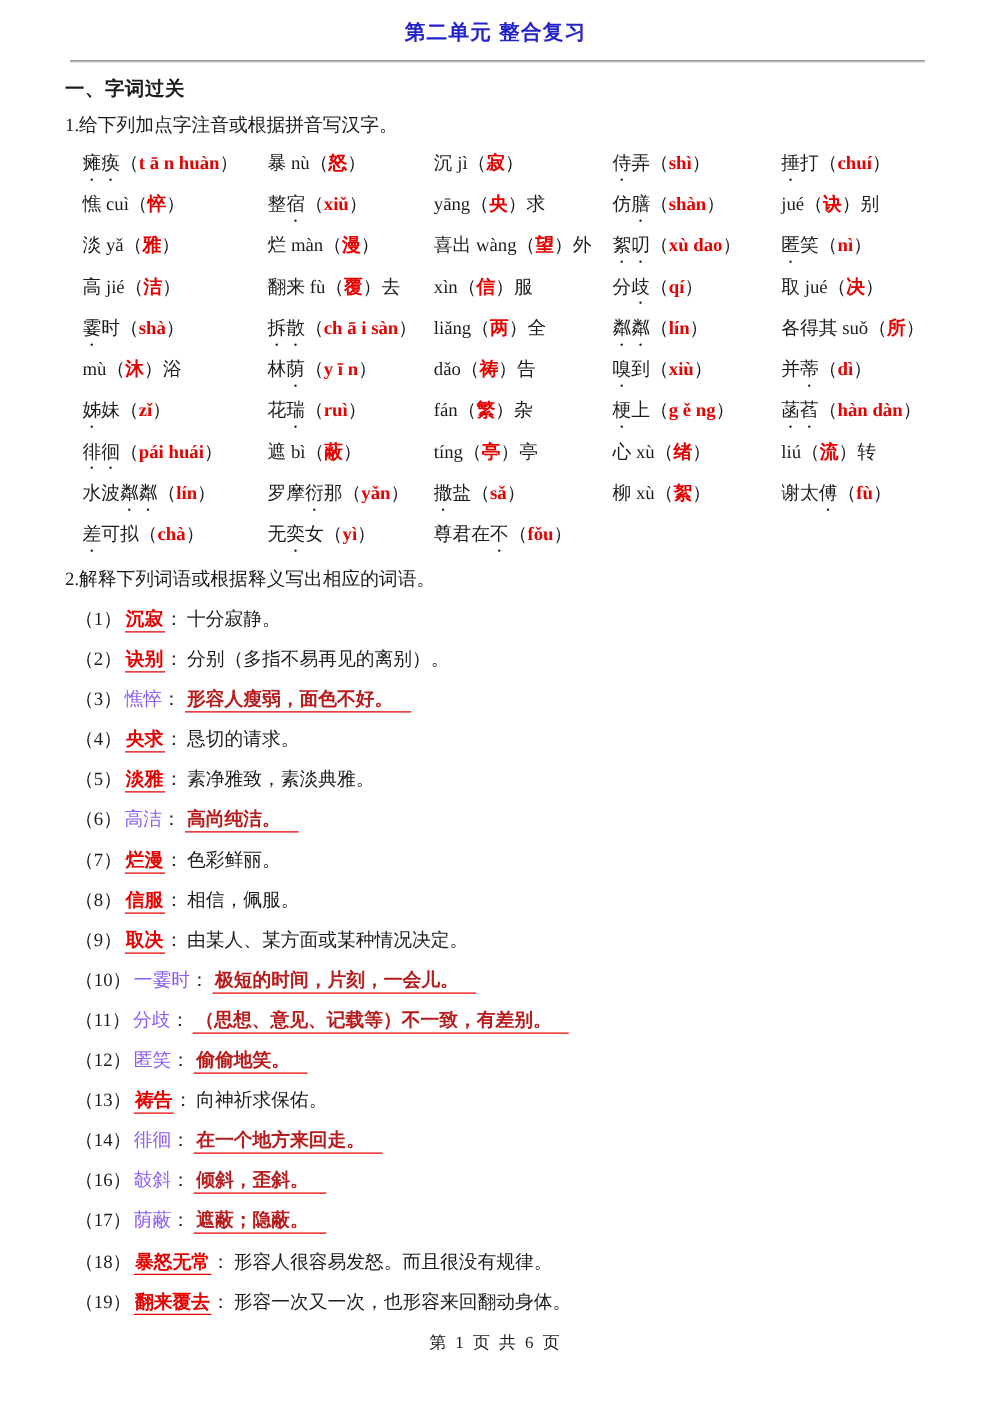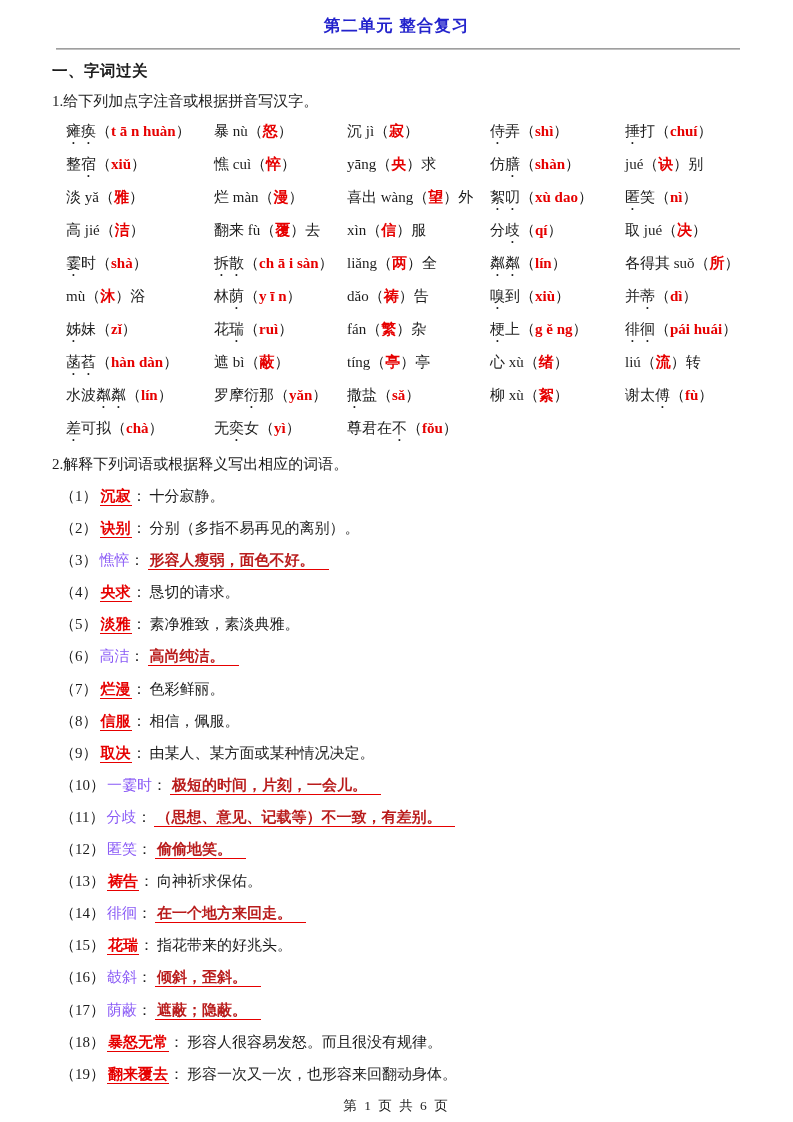--- a/index.html
+++ b/index.html
@@ -53,22 +53,22 @@
 <div class="sec-heading">一、字词过关</div>
 
 <div class="instruction">1.给下列加点字注音或根据拼音写汉字。</div>
 
 <div class="word-grid">
     <div class="entry"><span class="seg-dot">瘫痪</span><span>（</span><span class="seg-red">t ā n huàn</span><span>）</span></div>
     <div class="entry"><span>暴 nù（</span><span class="seg-red">怒</span><span>）</span></div>
     <div class="entry"><span>沉 jì（</span><span class="seg-red">寂</span><span>）</span></div>
     <div class="entry"><span class="seg-dot">侍</span><span>弄（</span><span class="seg-red">shì</span><span>）</span></div>
     <div class="entry"><span class="seg-dot">捶</span><span>打（</span><span class="seg-red">chuí</span><span>）</span></div>
+    <div class="entry"><span>憔 cuì（</span><span class="seg-red">悴</span><span>）</span></div>
     <div class="entry"><span>整</span><span class="seg-dot">宿</span><span>（</span><span class="seg-red">xiǔ</span><span>）</span></div>
-    <div class="entry"><span>憔 cuì（</span><span class="seg-red">悴</span><span>）</span></div>
     <div class="entry"><span>yāng（</span><span class="seg-red">央</span><span>）求</span></div>
     <div class="entry"><span>仿</span><span class="seg-dot">膳</span><span>（</span><span class="seg-red">shàn</span><span>）</span></div>
     <div class="entry"><span>jué（</span><span class="seg-red">诀</span><span>）别</span></div>
     <div class="entry"><span>淡 yǎ（</span><span class="seg-red">雅</span><span>）</span></div>
     <div class="entry"><span>烂 màn（</span><span class="seg-red">漫</span><span>）</span></div>
     <div class="entry"><span>喜出 wàng（</span><span class="seg-red">望</span><span>）外</span></div>
     <div class="entry"><span class="seg-dot">絮叨</span><span>（</span><span class="seg-red">xù dao</span><span>）</span></div>
     <div class="entry"><span class="seg-dot">匿</span><span>笑（</span><span class="seg-red">nì</span><span>）</span></div>
     <div class="entry"><span>高 jié（</span><span class="seg-red">洁</span><span>）</span></div>
     <div class="entry"><span>翻来 fù（</span><span class="seg-red">覆</span><span>）去</span></div>
@@ -82,22 +82,22 @@
     <div class="entry"><span>各得其 suǒ（</span><span class="seg-red">所</span><span>）</span></div>
     <div class="entry"><span>mù（</span><span class="seg-red">沐</span><span>）浴</span></div>
     <div class="entry"><span>林</span><span class="seg-dot">荫</span><span>（</span><span class="seg-red">y ī n</span><span>）</span></div>
     <div class="entry"><span>dǎo（</span><span class="seg-red">祷</span><span>）告</span></div>
     <div class="entry"><span class="seg-dot">嗅</span><span>到（</span><span class="seg-red">xiù</span><span>）</span></div>
     <div class="entry"><span>并</span><span class="seg-dot">蒂</span><span>（</span><span class="seg-red">dì</span><span>）</span></div>
     <div class="entry"><span class="seg-dot">姊</span><span>妹（</span><span class="seg-red">zǐ</span><span>）</span></div>
     <div class="entry"><span>花</span><span class="seg-dot">瑞</span><span>（</span><span class="seg-red">ruì</span><span>）</span></div>
     <div class="entry"><span>fán（</span><span class="seg-red">繁</span><span>）杂</span></div>
     <div class="entry"><span class="seg-dot">梗</span><span>上（</span><span class="seg-red">g ě ng</span><span>）</span></div>
+    <div class="entry"><span class="seg-dot">菡萏</span><span>（</span><span class="seg-red">hàn dàn</span><span>）</span></div>
     <div class="entry"><span class="seg-dot">徘徊</span><span>（</span><span class="seg-red">pái huái</span><span>）</span></div>
-    <div class="entry"><span class="seg-dot">菡萏</span><span>（</span><span class="seg-red">hàn dàn</span><span>）</span></div>
     <div class="entry"><span>遮 bì（</span><span class="seg-red">蔽</span><span>）</span></div>
     <div class="entry"><span>tíng（</span><span class="seg-red">亭</span><span>）亭</span></div>
     <div class="entry"><span>心 xù（</span><span class="seg-red">绪</span><span>）</span></div>
     <div class="entry"><span>liú（</span><span class="seg-red">流</span><span>）转</span></div>
     <div class="entry"><span>水波</span><span class="seg-dot">粼粼</span><span>（</span><span class="seg-red">lín</span><span>）</span></div>
     <div class="entry"><span>罗摩</span><span class="seg-dot">衍</span><span>那（</span><span class="seg-red">yǎn</span><span>）</span></div>
     <div class="entry"><span class="seg-dot">撒</span><span>盐（</span><span class="seg-red">sǎ</span><span>）</span></div>
     <div class="entry"><span>柳 xù（</span><span class="seg-red">絮</span><span>）</span></div>
     <div class="entry"><span>谢太</span><span class="seg-dot">傅</span><span>（</span><span class="seg-red">fù</span><span>）</span></div>
     <div class="entry"><span class="seg-dot">差</span><span>可拟（</span><span class="seg-red">chà</span><span>）</span></div>
@@ -115,20 +115,19 @@
     <div class="def-item"><span class="item-num">（5）</span><span class="term-red">淡雅</span><span>：</span><span class="def-plain">素净雅致，素淡典雅。</span></div>
     <div class="def-item"><span class="item-num">（6）</span><span class="term-plain">高洁</span><span>：</span><span class="def-red">高尚纯洁。</span></div>
     <div class="def-item"><span class="item-num">（7）</span><span class="term-red">烂漫</span><span>：</span><span class="def-plain">色彩鲜丽。</span></div>
     <div class="def-item"><span class="item-num">（8）</span><span class="term-red">信服</span><span>：</span><span class="def-plain">相信，佩服。</span></div>
     <div class="def-item"><span class="item-num">（9）</span><span class="term-red">取决</span><span>：</span><span class="def-plain">由某人、某方面或某种情况决定。</span></div>
     <div class="def-item"><span class="item-num">（10）</span><span class="term-plain">一霎时</span><span>：</span><span class="def-red">极短的时间，片刻，一会儿。</span></div>
     <div class="def-item"><span class="item-num">（11）</span><span class="term-plain">分歧</span><span>：</span><span class="def-red">（思想、意见、记载等）不一致，有差别。</span></div>
     <div class="def-item"><span class="item-num">（12）</span><span class="term-plain">匿笑</span><span>：</span><span class="def-red">偷偷地笑。</span></div>
     <div class="def-item"><span class="item-num">（13）</span><span class="term-red">祷告</span><span>：</span><span class="def-plain">向神祈求保佑。</span></div>
     <div class="def-item"><span class="item-num">（14）</span><span class="term-plain">徘徊</span><span>：</span><span class="def-red">在一个地方来回走。</span></div>
-    <div class="def-item"><span class="item-num">（15）</span><span class="term-red">花瑞</span><span>：</span><span class="def-plain">指花带来的好兆头。</span></div>
     <div class="def-item"><span class="item-num">（16）</span><span class="term-plain">攲斜</span><span>：</span><span class="def-red">倾斜，歪斜。</span></div>
     <div class="def-item"><span class="item-num">（17）</span><span class="term-plain">荫蔽</span><span>：</span><span class="def-red">遮蔽；隐蔽。</span></div>
     <div class="def-item"><span class="item-num">（18）</span><span class="term-red">暴怒无常</span><span>：</span><span class="def-plain">形容人很容易发怒。而且很没有规律。</span></div>
     <div class="def-item"><span class="item-num">（19）</span><span class="term-red">翻来覆去</span><span>：</span><span class="def-plain">形容一次又一次，也形容来回翻动身体。</span></div>
   </div>
 
 <div class="page-footer">第 1 页 共 6 页</div>
 
 </body></html>

